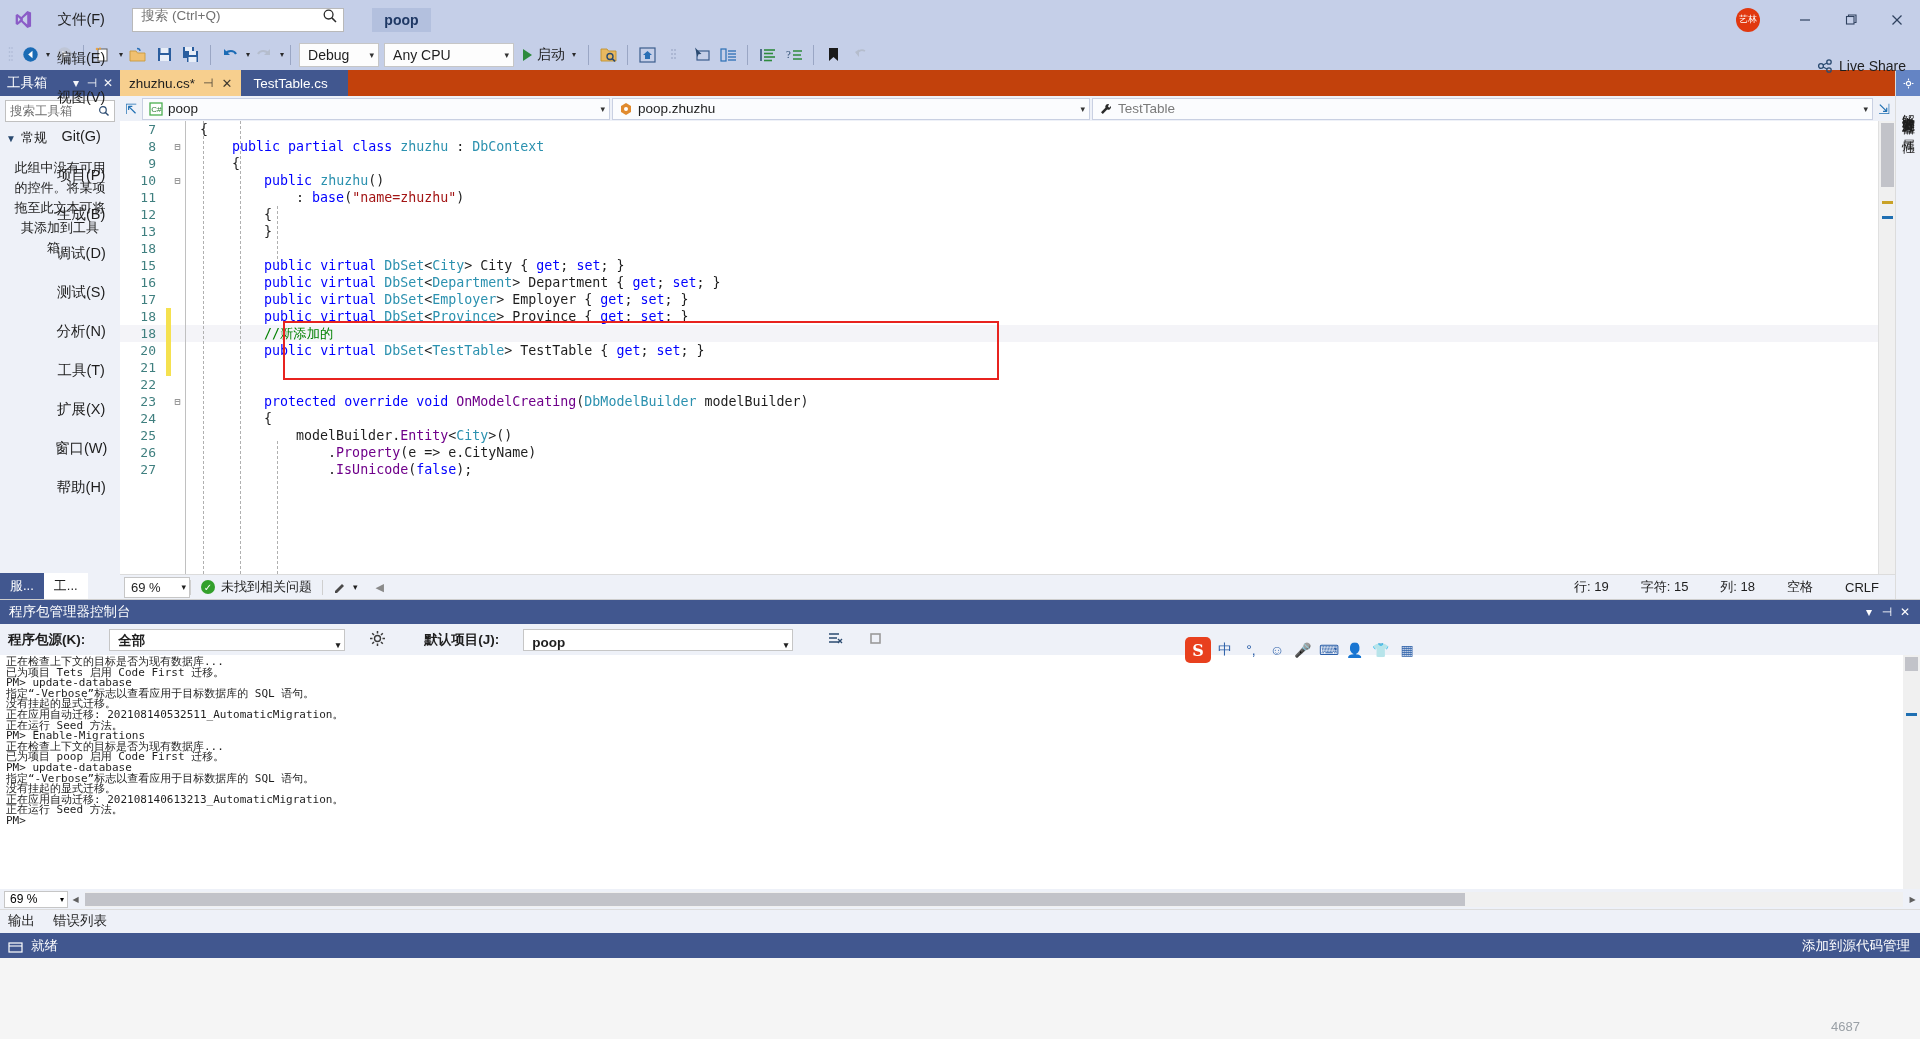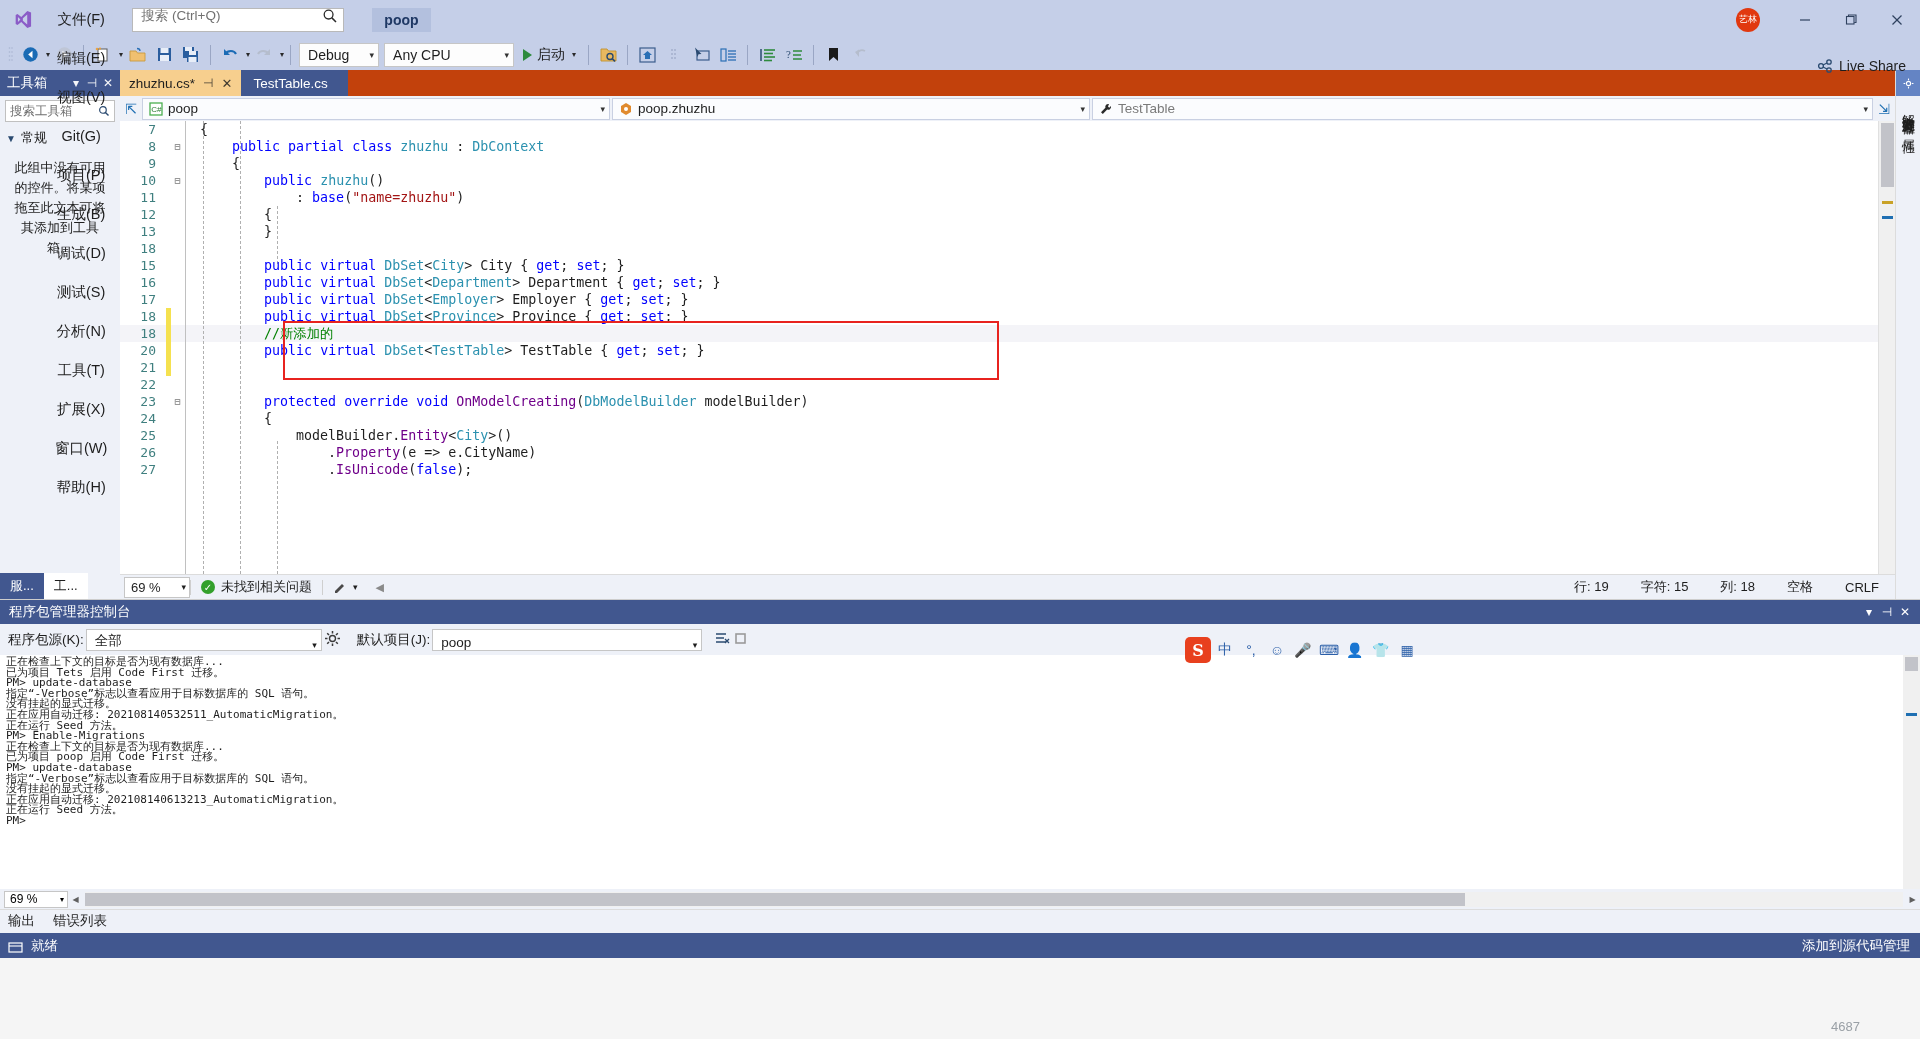--- a/index.html
+++ b/index.html
@@ -188,21 +188,21 @@
   
   .pmc { background: #ffffff; border-top: 1px solid #cdcdcd; }
   .pmc-title {
     height: 24px; background: #41578f; color: #fff; display: flex;
     align-items: center; padding: 0 6px 0 9px; font-size: 13.5px;
   }
   .pmc-title .ttl { flex: 1; }
   .pmc-title .ic { width: 18px; text-align: center; font-size: 12px; }
   .pmc-bar {
     height: 31px; background: #eef1f8; display: flex; align-items: center;
-    gap: 2px; padding: 0 8px; font-size: 13.5px; color: #1e1e1e;
+    gap: 24px; padding: 0 8px; font-size: 13.5px; color: #1e1e1e; font-weight: bold;
   }
   .pmc-combo {
     height: 22px; background: #fff; border: 1px solid #c6c6c6; display: flex;
     align-items: flex-end; padding: 0 4px 0 8px; font-size: 13.5px;
   }
   .pmc-combo .car { margin-left: auto; font-size: 9px; padding-left: 8px; }
   .pmc-body {
     background: #fff; position: relative; overflow: hidden;
     font-family: "DejaVu Sans Mono", monospace; font-size: 11px; color: #1e1e1e;
     padding: 2px 0 0 6px; line-height: 10.6px;

